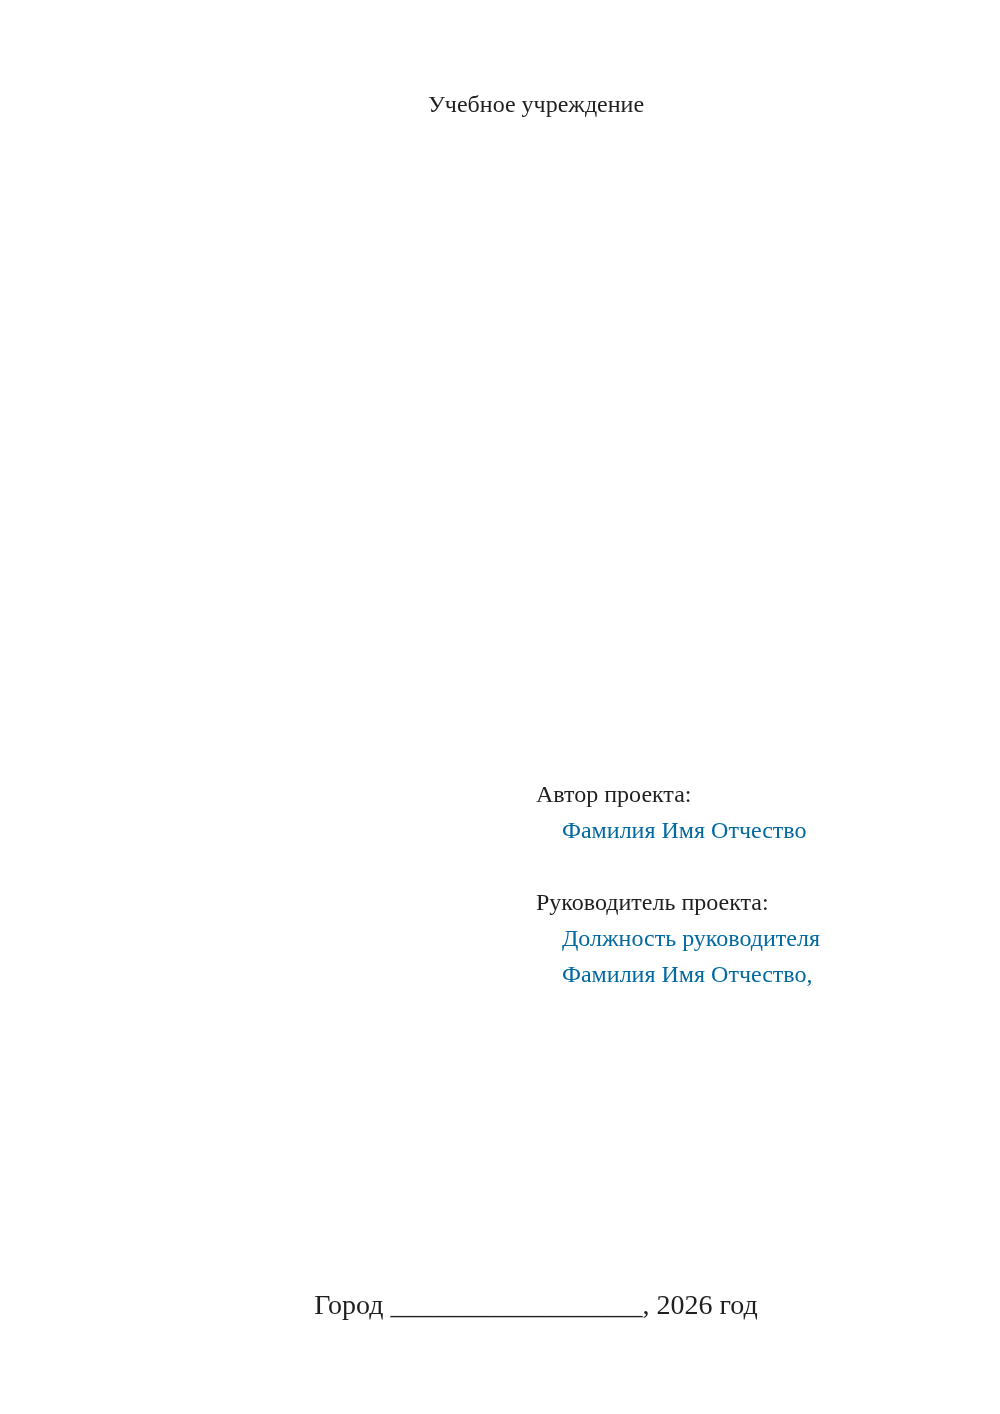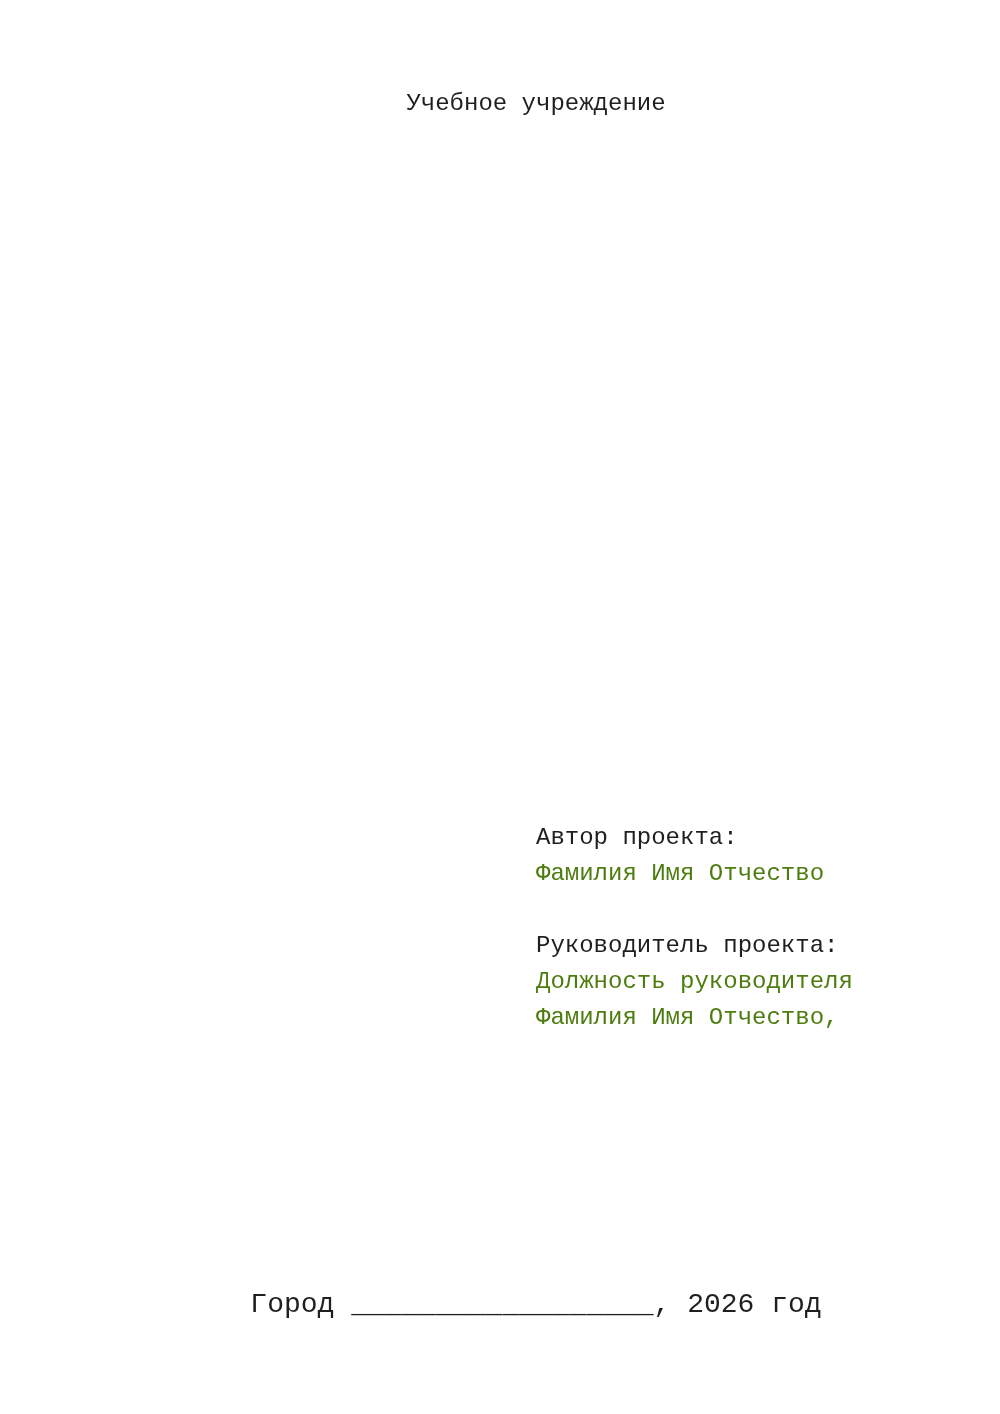--- a/index.html
+++ b/index.html
@@ -5,21 +5,21 @@
   html, body {
     margin: 0;
     padding: 0;
     background: #ffffff;
   }
   .page {
     position: relative;
     width: 884px;
     height: 1414px;
     background: #ffffff;
-    font-family: Liberation Mono, monospace;
+    font-family: Liberation Serif, serif;
     color: #1f1f1f;
     overflow: hidden;
   }
   
   .centered-block {
     position: absolute;
     left: 143px;
     width: 786px;
     text-align: center;
   }
@@ -37,33 +37,34 @@
   .project-title {
     top: 433px;
     font-size: 37px;
     line-height: 38px;
     font-weight: bold;
     white-space: pre-line;
   }
   .credits {
     position: absolute;
     left: 536px;
-    top: 820px;
+    top: 776px;
     font-size: 24px;
     line-height: 36px;
     text-align: left;
   }
   .credits .line {
     min-height: 36px;
   }
   .credits .spacer {
     height: 36px;
   }
   .placeholder-text {
-    color: #4d7c0f;
+    color: #0369a1;
+    margin-left: 26px;
   }
   .footer-line {
     top: 1287px;
     font-size: 28px;
     line-height: 36px;
   }
 </style>
 </head>
 <body>
 

